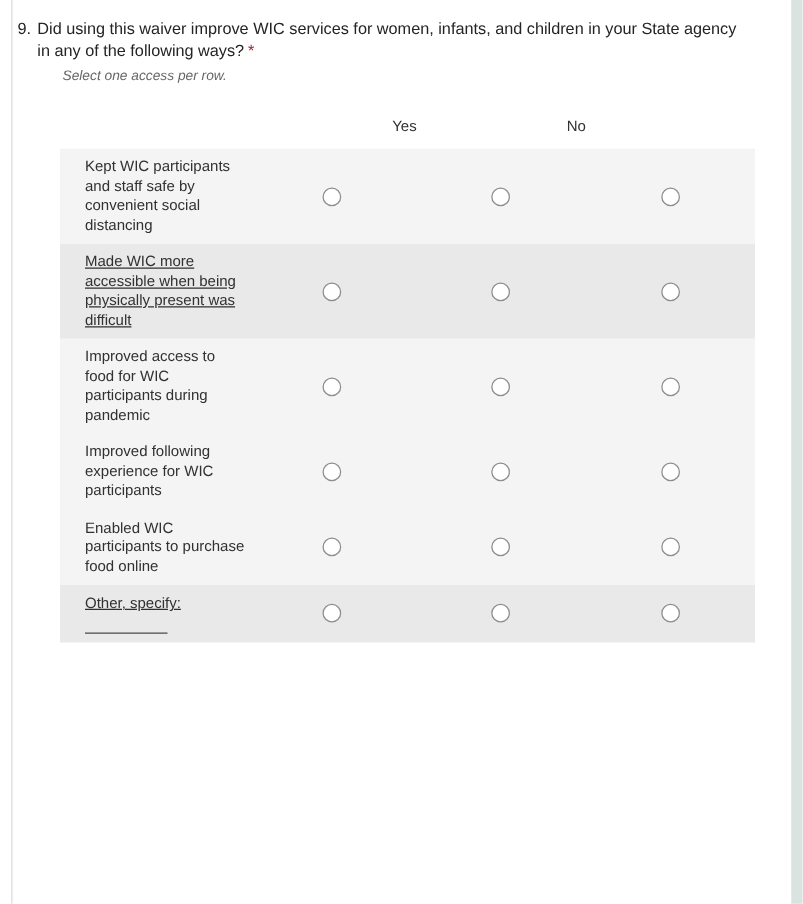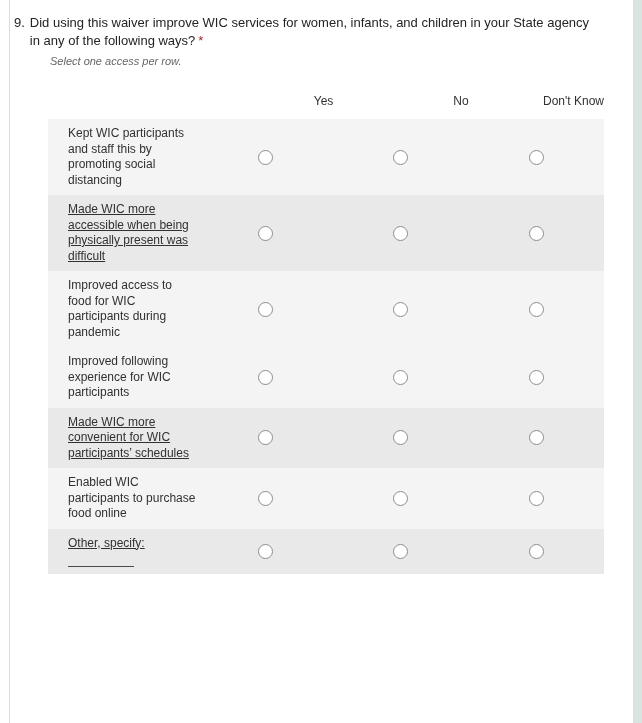--- a/index.html
+++ b/index.html
@@ -61,26 +61,25 @@
     <span class="qtext"><span>Did using this waiver improve WIC services for women, infants, and children in your State agency in any of the following ways?</span><span class="req">*</span></span>
   </div>
   <div class="subtitle">Select one access per row.</div>
 
   <div class="matrix">
     <div class="matrix-header" id="matrix-header">
       <div class="label-spacer"></div>
 
     <div class="col-header">Yes</div>
         <div class="col-header">No</div>
-        <div class="col-header">Don't Know</div>
       </div>
     <div id="matrix-rows">
 
     <div class="matrix-row odd">
-          <div class="row-label">Kept WIC participants and staff this by promoting social distancing</div>
+          <div class="row-label">Kept WIC participants and staff safe by convenient social distancing</div>
           <div class="radio-cell">
             <span class="radio"></span>
           </div>
           <div class="radio-cell">
             <span class="radio"></span>
           </div>
           <div class="radio-cell">
             <span class="radio"></span>
           </div>
         </div>
@@ -113,32 +112,20 @@
           <div class="radio-cell">
             <span class="radio"></span>
           </div>
           <div class="radio-cell">
             <span class="radio"></span>
           </div>
           <div class="radio-cell">
             <span class="radio"></span>
           </div>
         </div>
-        <div class="matrix-row even">
-          <div class="row-label">Made WIC more convenient for WIC participants’ schedules</div>
-          <div class="radio-cell">
-            <span class="radio"></span>
-          </div>
-          <div class="radio-cell">
-            <span class="radio"></span>
-          </div>
-          <div class="radio-cell">
-            <span class="radio"></span>
-          </div>
-        </div>
         <div class="matrix-row odd">
           <div class="row-label">Enabled WIC participants to purchase food online</div>
           <div class="radio-cell">
             <span class="radio"></span>
           </div>
           <div class="radio-cell">
             <span class="radio"></span>
           </div>
           <div class="radio-cell">
             <span class="radio"></span>

